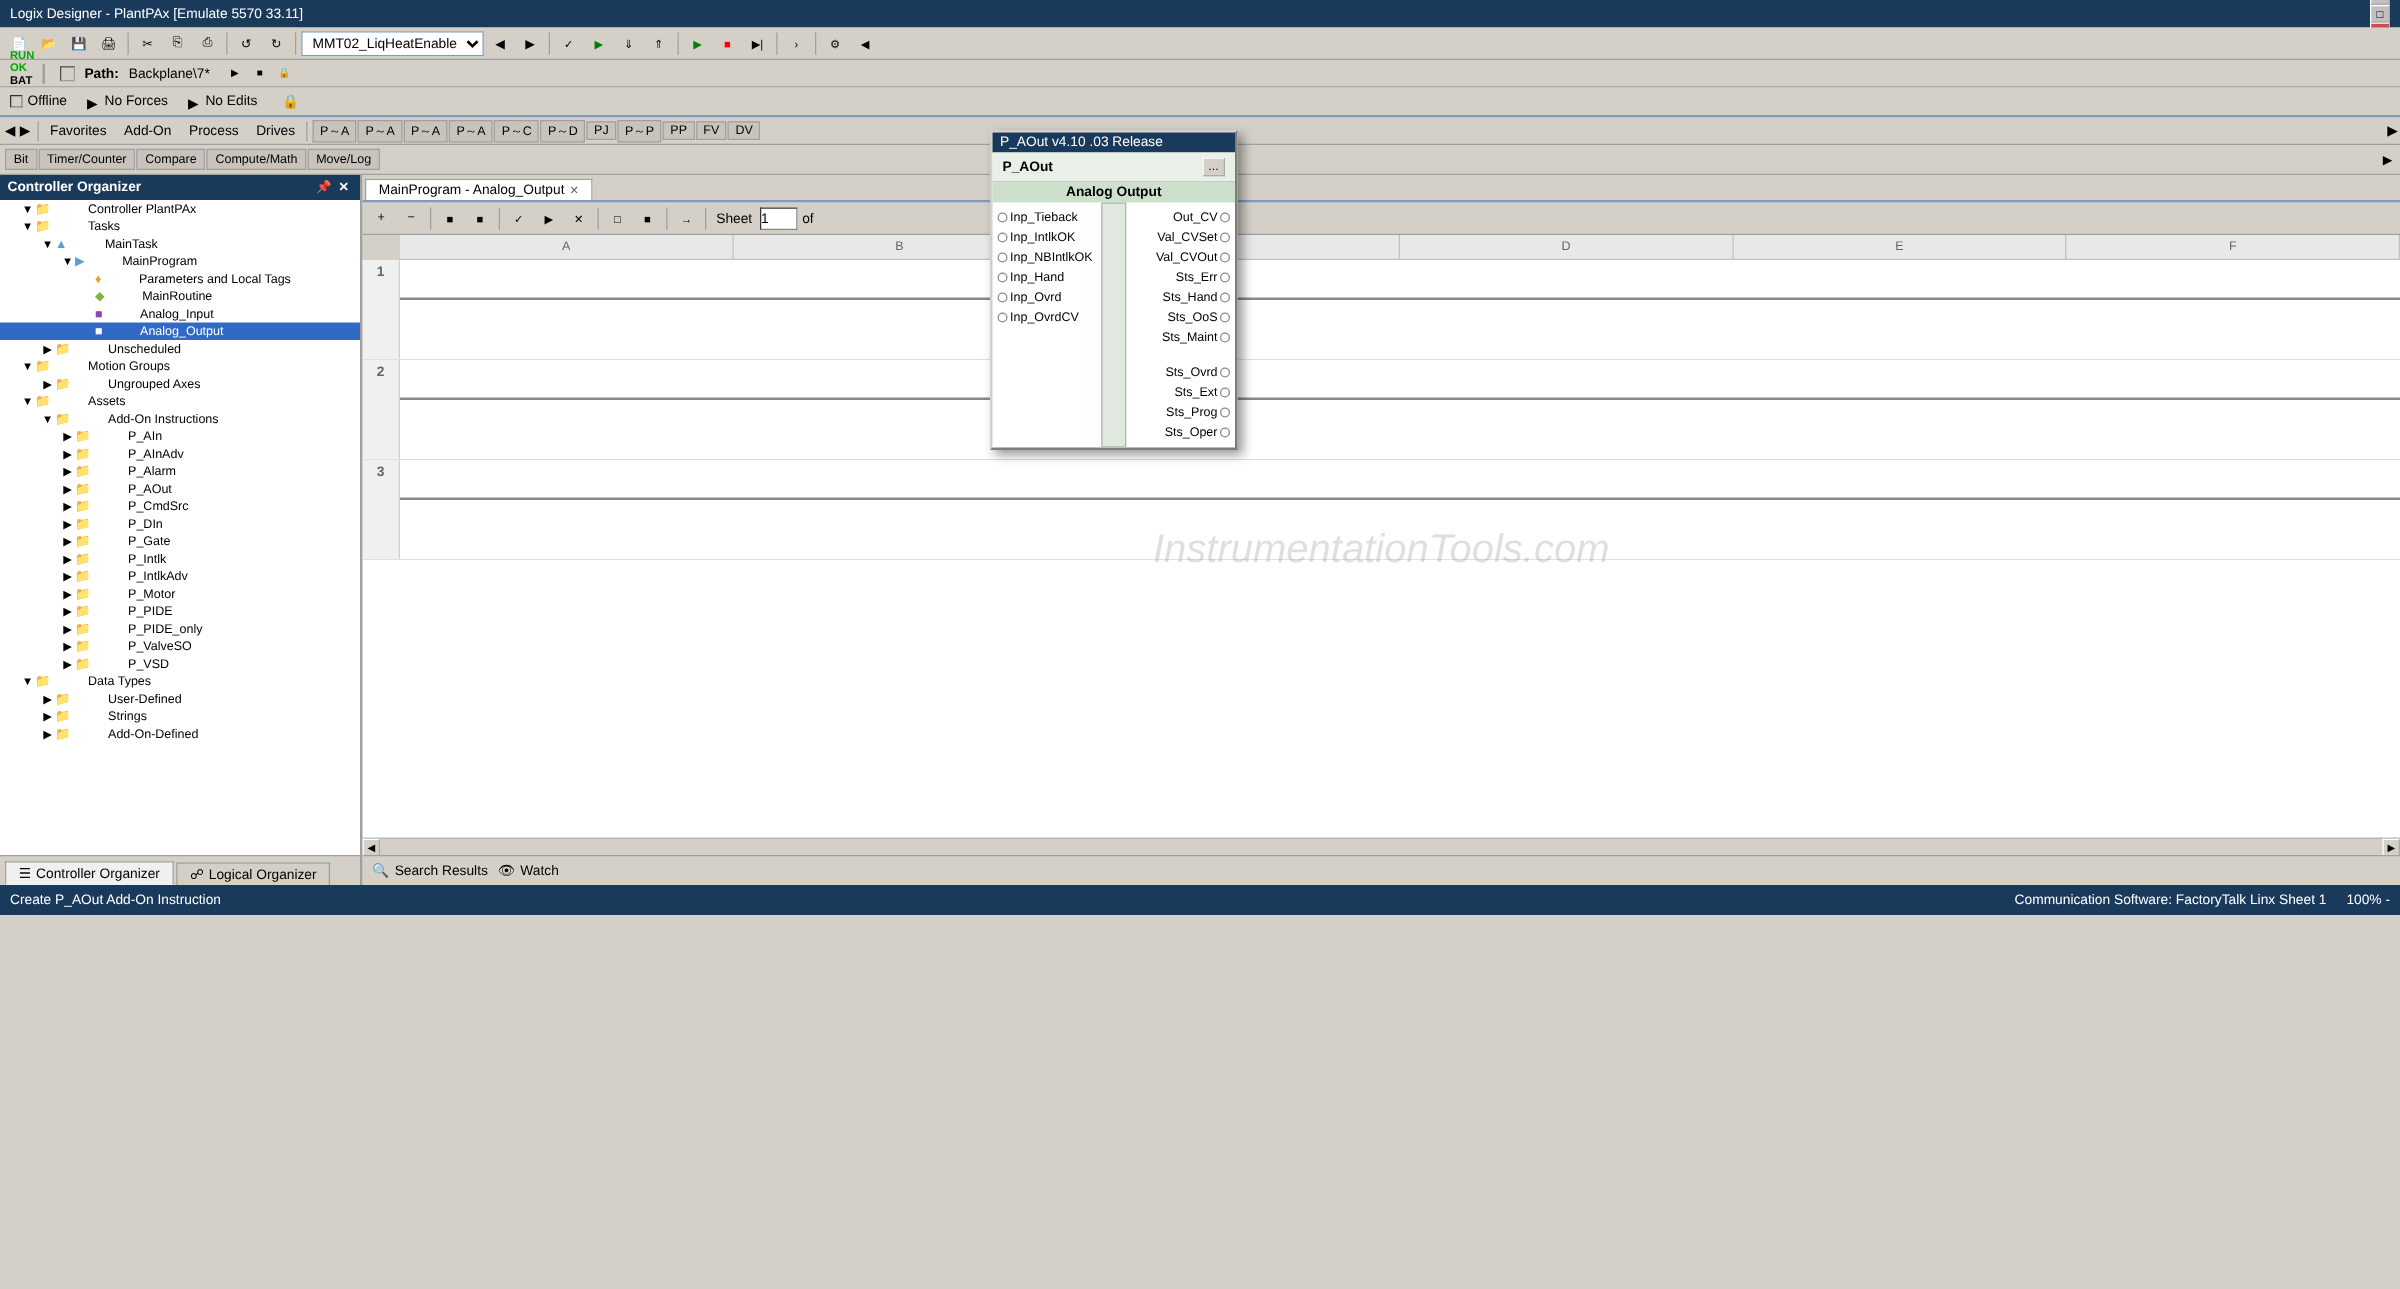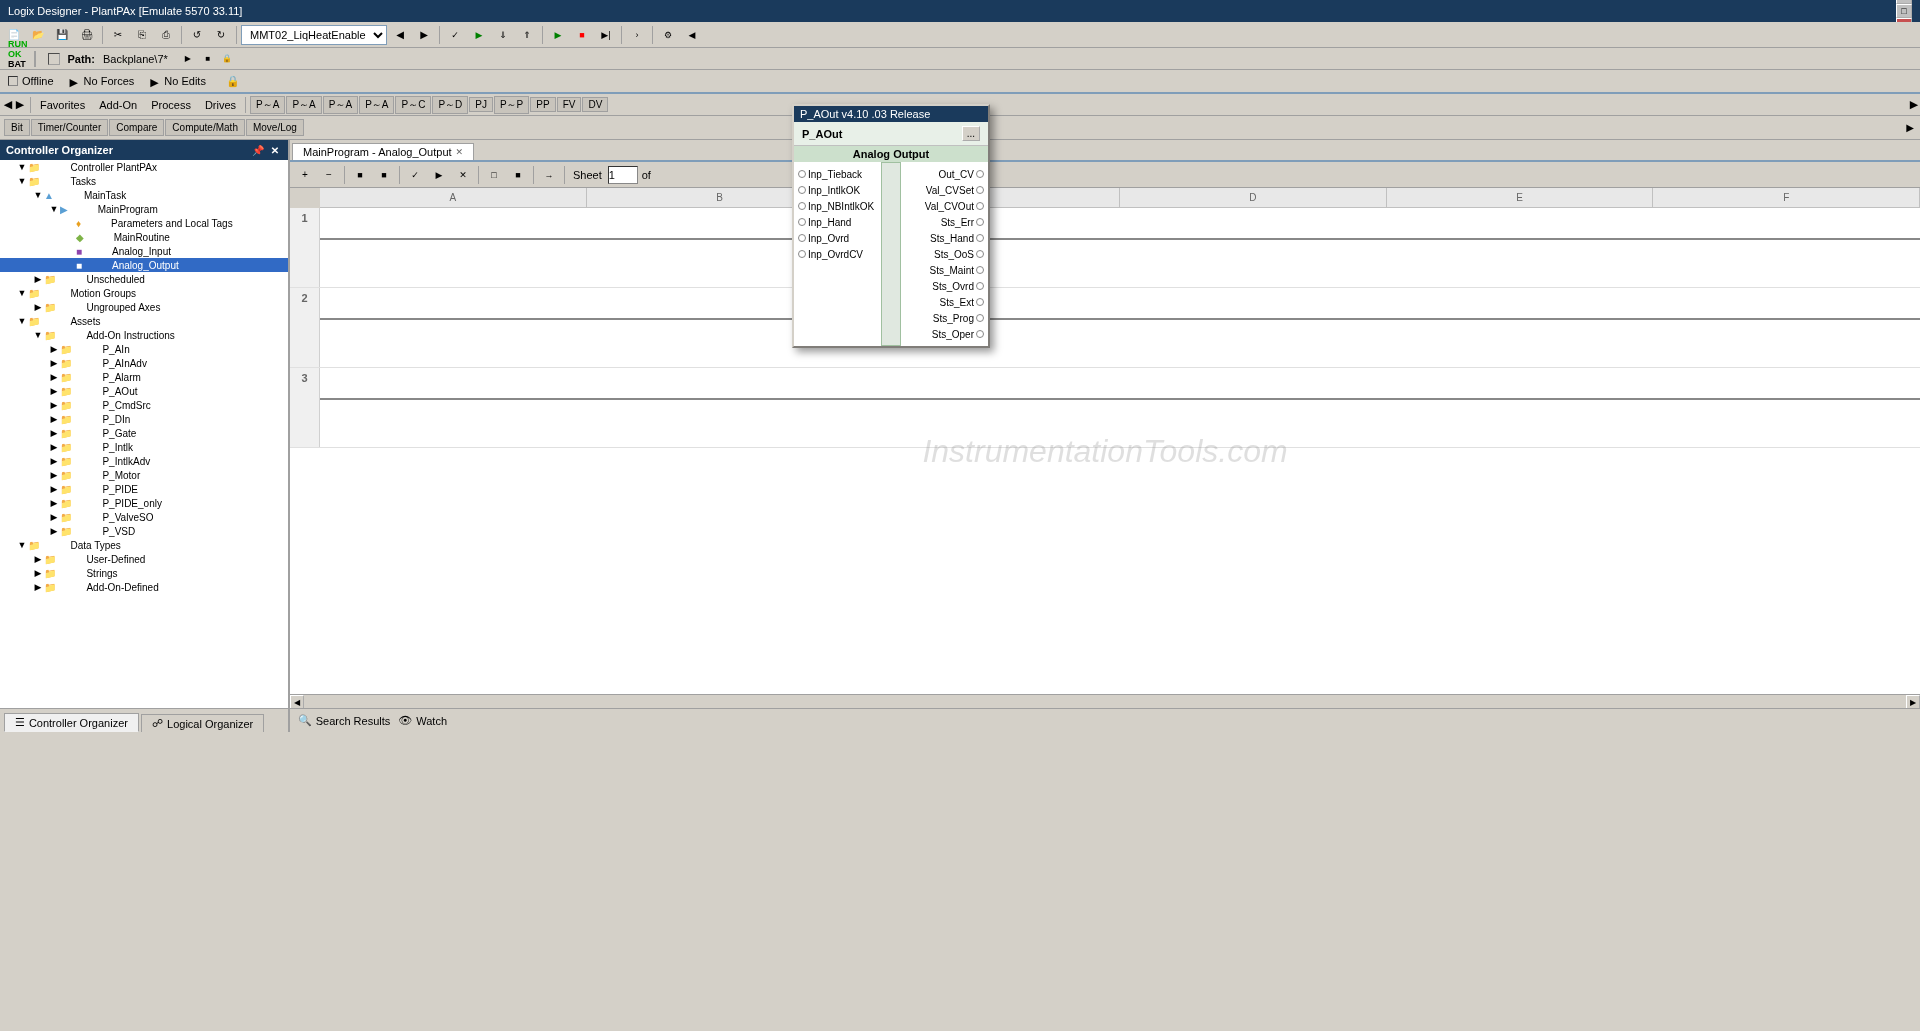--- a/index.html
+++ b/index.html
@@ -610,20 +610,27 @@
         <div class="bottom-status-item">
           <span>👁</span>
           <span>Watch</span>
         </div>
       </div>
 
     </div>
 
   </div>
 
+  <div id="status-bar-bottom">
+    <span>Create P_AOut Add-On Instruction</span>
+    <div style="display:flex;gap:16px;align-items:center;">
+      <span>Communication Software: FactoryTalk Linx    Sheet 1</span>
+      <span>100% -</span>
+    </div>
+  </div>
 
 </div>
 
 <div id="popup-overlay">
   <div id="popup">
     <div id="popup-title-bar">
       <span>P_AOut v4.10 .03 Release</span>
     </div>
     <div id="popup-header">
       <span style="font-weight:bold;">P_AOut</span>
@@ -710,21 +717,21 @@
               <span>Sts_OoS</span>
               <div class="pin-dot-open"></div>
             </div>
           </div>
           <div class="pin-row" style="justify-content:flex-end;">
             <div class="pin-right">
               <span>Sts_Maint</span>
               <div class="pin-dot-open"></div>
             </div>
           </div>
-          <div class="pin-row" style="justify-content:flex-end;">
+          <div class="pin-row" style="justify-content:flex-end;margin-top:12px;">
             <div class="pin-right">
               <span>Sts_Ovrd</span>
               <div class="pin-dot-open"></div>
             </div>
           </div>
           <div class="pin-row" style="justify-content:flex-end;">
             <div class="pin-right">
               <span>Sts_Ext</span>
               <div class="pin-dot-open"></div>
             </div>

